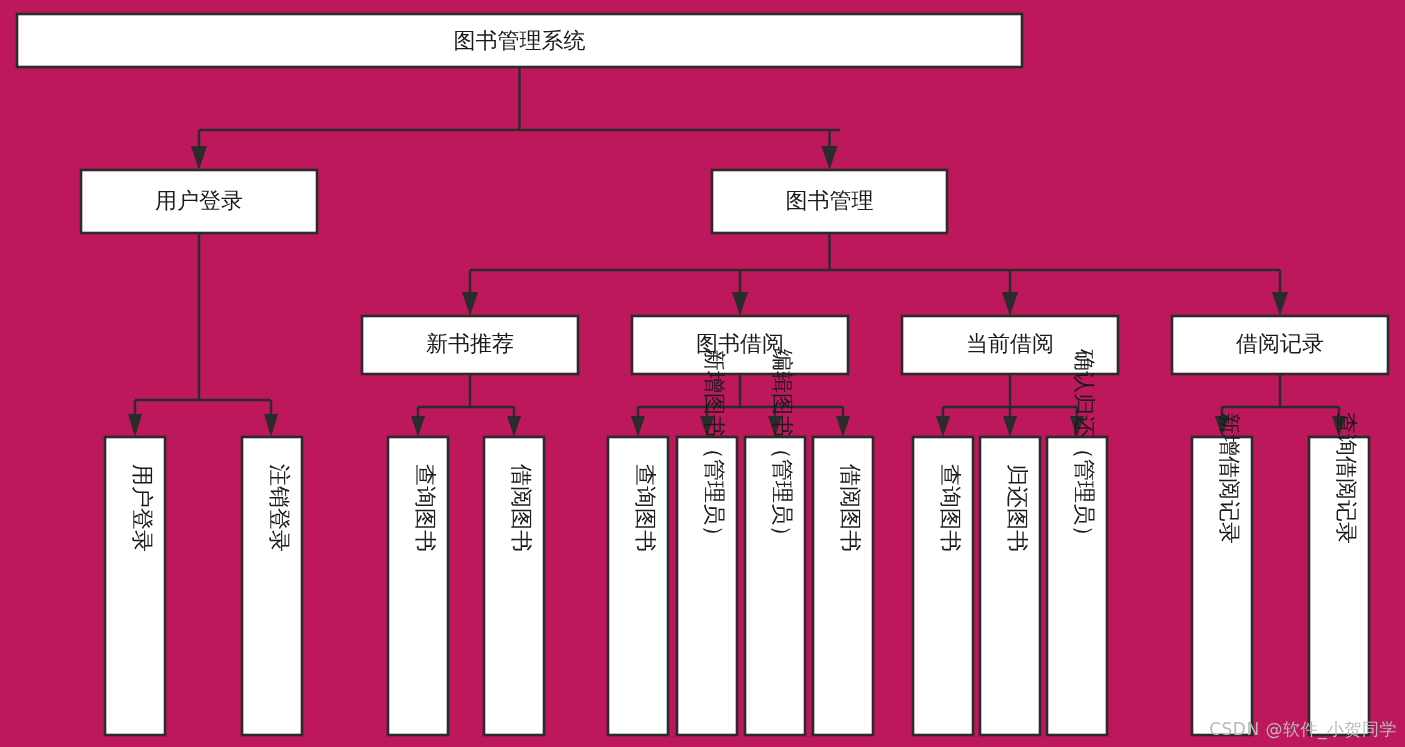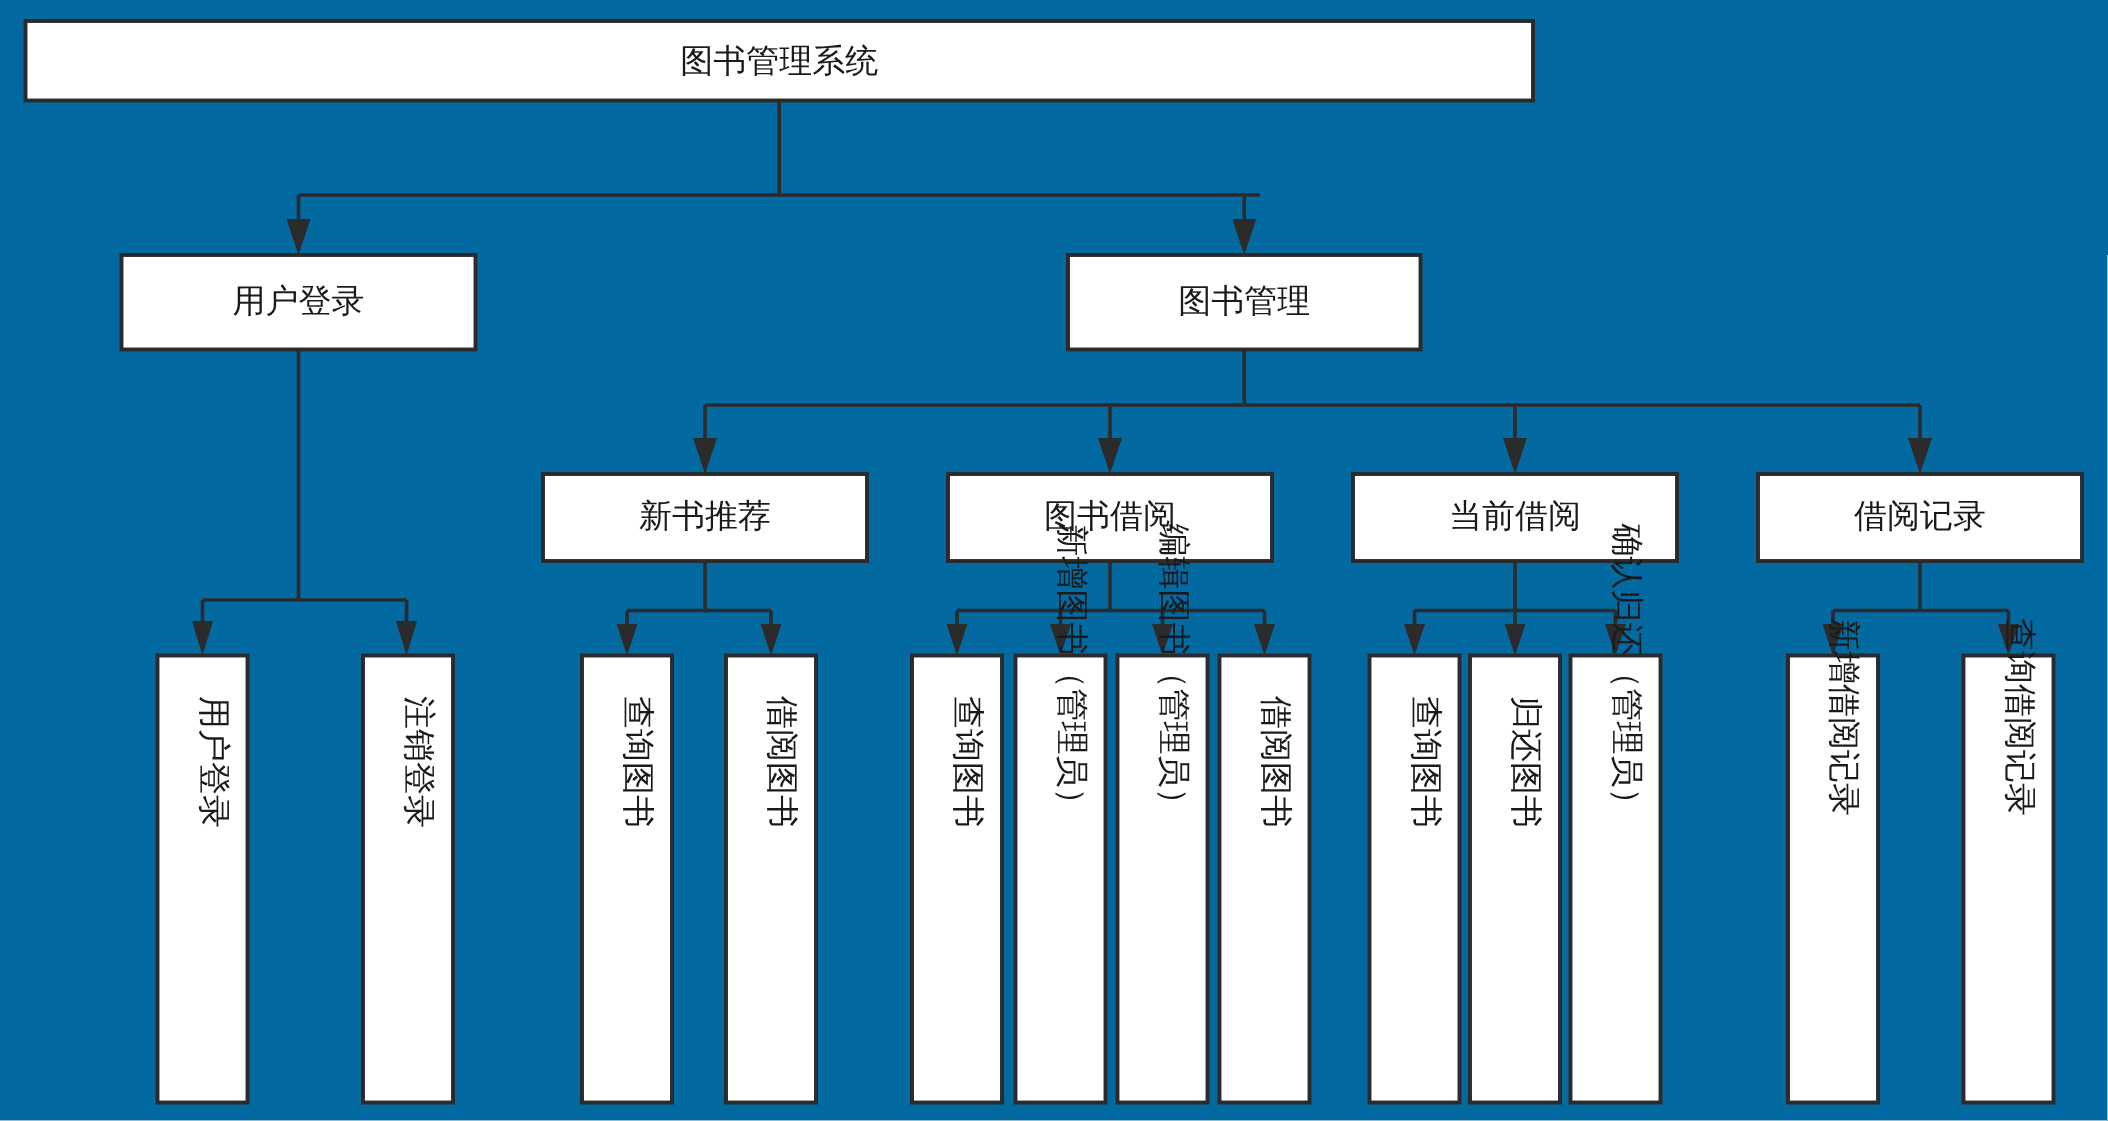--- a/index.html
+++ b/index.html
@@ -11,21 +11,21 @@
   body {
     width: 1405px;
     height: 747px;
     overflow: hidden;
     font-family: "DejaVu Sans", "Liberation Sans", sans-serif;
   }
   #diagram-root {
     position: relative;
     width: 1405px;
     height: 747px;
-    background: #0369a1;
+    background: #be185d;
   }
   svg.diagram-canvas {
     position: absolute;
     top: 0;
     left: 0;
     width: 1405px;
     height: 747px;
     display: block;
   }
   .node-box {
@@ -232,14 +232,15 @@
       <rect class="node-box" x="1192" y="437" width="60" height="298"></rect>
       <text class="node-label-vertical" x="1222" y="478" transform="rotate(90 1222 478)">新增借阅记录</text>
     </g>
     <g>
       <rect class="node-box" x="1309" y="437" width="60" height="298"></rect>
       <text class="node-label-vertical" x="1339" y="478" transform="rotate(90 1339 478)">查询借阅记录</text>
     </g>
 
   </svg>
 
+  <div class="watermark-text">CSDN @软件_小贺同学</div>
 
 </div>
 
 </body></html>

